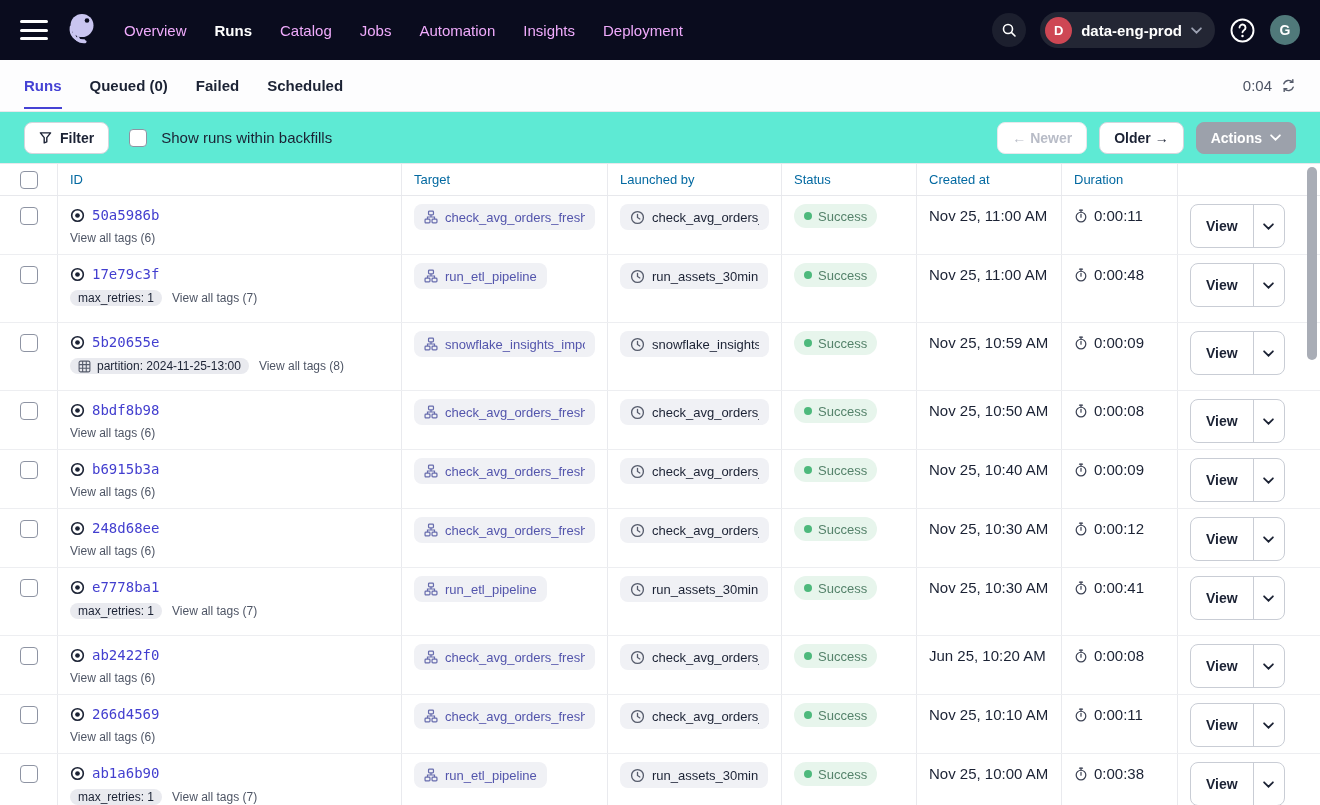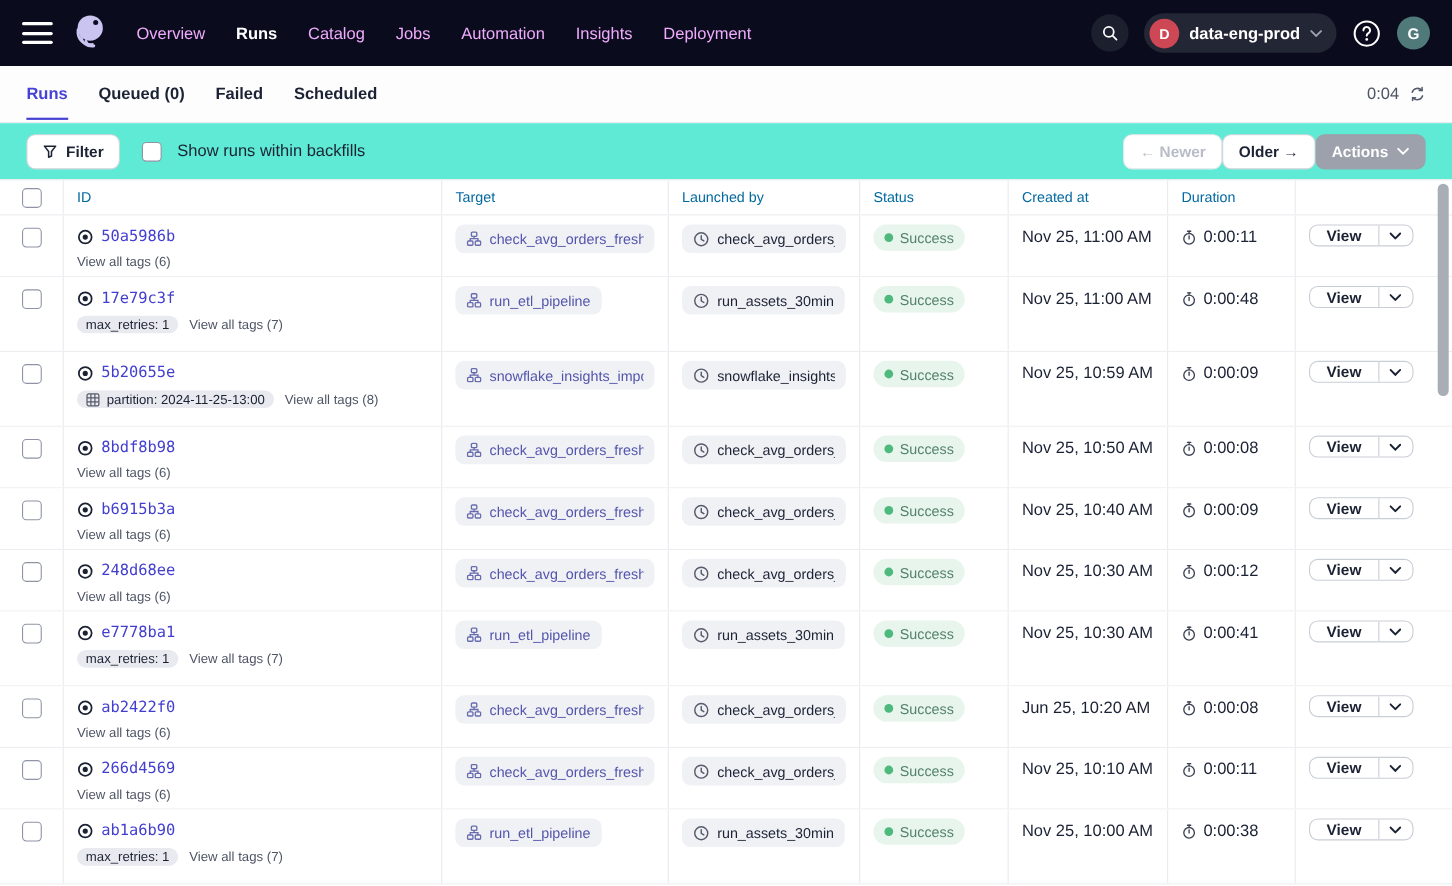--- a/index.html
+++ b/index.html
@@ -34,21 +34,21 @@
   .tab.active { color:#4542D4; }
   .tab.active::after { content:""; position:absolute; left:0; right:0; bottom:2px; height:2px; background:#4542D4; }
   .tabs-right { margin-left:auto; display:flex; align-items:center; gap:9px; color:#4E5565; font-size:15px; }
   
   .toolbar { height:51px; display:flex; align-items:center; padding:0 24px; gap:12px; background:#5eead4; }
   .btn { height:32px; border-radius:8px; border:1px solid #D2D6DD; background:#fff; display:inline-flex; align-items:center; gap:8px; padding:0 14px; font-size:14px; font-weight:600; color:#1B2234; cursor:pointer; font-family:inherit; }
   .btn.disabled { color:#B8BCC7; border-color:#E6E8EC; cursor:default; }
   .btn.gray-filled { background:#9CA1AB; border-color:#9CA1AB; color:#fff; }
   .checkbox { width:18px; height:18px; border:1.5px solid #8E94A3; border-radius:4px; background:#fff; cursor:pointer; flex:none; }
   .backfills-label { font-size:15px; color:#1B2234; margin-left:2px; }
-  .toolbar-right { margin-left:auto; display:flex; align-items:flex-end; gap:0; }
+  .toolbar-right { margin-left:auto; display:flex; align-items:flex-end; gap:12px; }
   
   .grid-cols { display:grid; grid-template-columns:58px 344px 206px 174px 135px 145px 116px auto; }
   .thead { height:33px; border-top:1px solid #E7E8EC; border-bottom:1px solid #E7E8EC; background:#fff; }
   .th { font-size:13px; color:#0369a1; display:flex; align-items:center; padding:0 12px; border-right:1px solid #E9EAEE; }
   .th:last-child { border-right:none; }
   .th.cb { justify-content:center; }
   .row { min-height:56px; border-bottom:1px solid #EDEEF1; background:#fff; }
   .row.tagged { min-height:68px; }
   .cell { padding:8px 12px 6px 12px; border-right:1px solid #E9EAEE; overflow:hidden; }
   .cell:last-child { border-right:none; }
@@ -61,21 +61,21 @@
   .pill { background:#F0F1F5; border-radius:8px; height:26px; padding:0 10px; display:inline-flex; align-items:center; gap:7px; max-width:100%; white-space:nowrap; cursor:pointer; }
   .pill .pill-text { overflow:hidden; }
   .target-label { font-size:13px; color:#5355AC; }
   .launched-label { font-size:13px; color:#1B2234; }
   .status-pill { background:#E7F5EC; border-radius:12px; height:24px; padding:0 10px; display:inline-flex; align-items:center; gap:6px; }
   .status-dot { width:8px; height:8px; border-radius:50%; background:#4DB97C; }
   .status-label { font-size:13px; color:#54826A; font-weight:500; }
   .created { font-size:15px; color:#1B2234; padding-top:3px; }
   .dur-line { display:flex; align-items:center; gap:6px; padding-top:3px; }
   .duration-label { font-size:15px; color:#1B2234; }
-  .view-btn { display:inline-flex; border:1px solid #C9CDD5; border-radius:8px; background:#fff; height:20px; overflow:hidden; }
+  .view-btn { display:inline-flex; border:1px solid #C9CDD5; border-radius:8px; background:#fff; height:44px; overflow:hidden; }
   .view-main { padding:0 15px; display:flex; align-items:center; font-size:14px; font-weight:600; color:#1B2234; border-right:1px solid #C9CDD5; cursor:pointer; }
   .view-caret { width:30px; display:flex; align-items:center; justify-content:center; cursor:pointer; color:#1B2234; }
   .scroll-thumb { position:absolute; right:3px; top:167px; width:10px; height:193px; border-radius:5px; background:#A9ADB6; }
   svg { display:block; }
 </style>
 </head>
 <body>
 
 <header class="topnav">
   <div class="hamburger">

